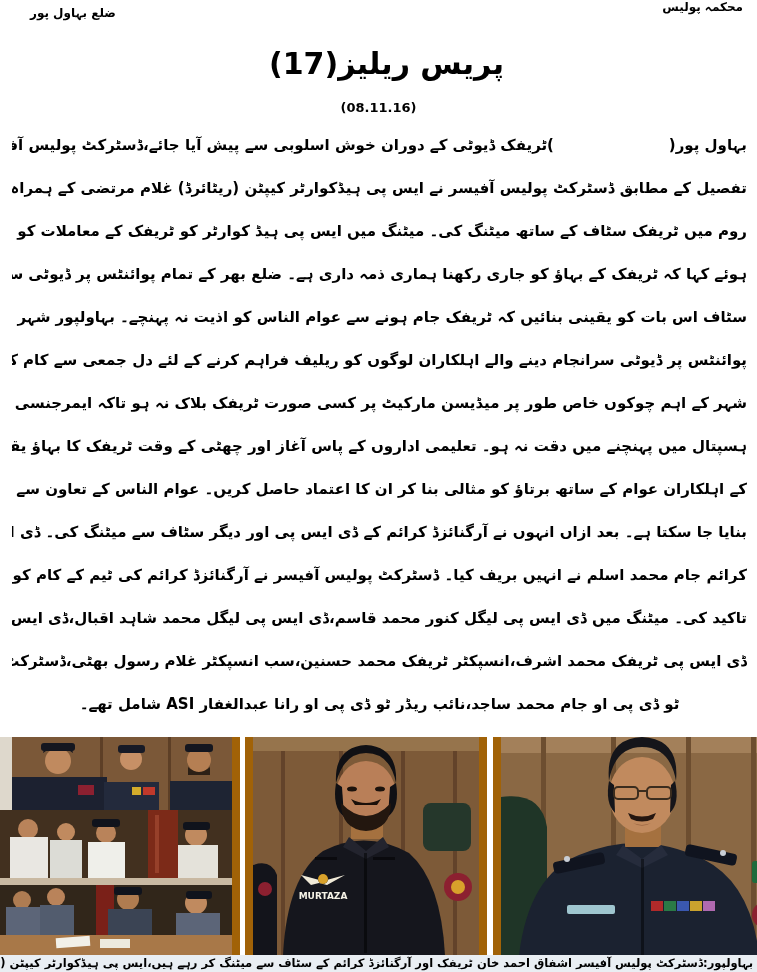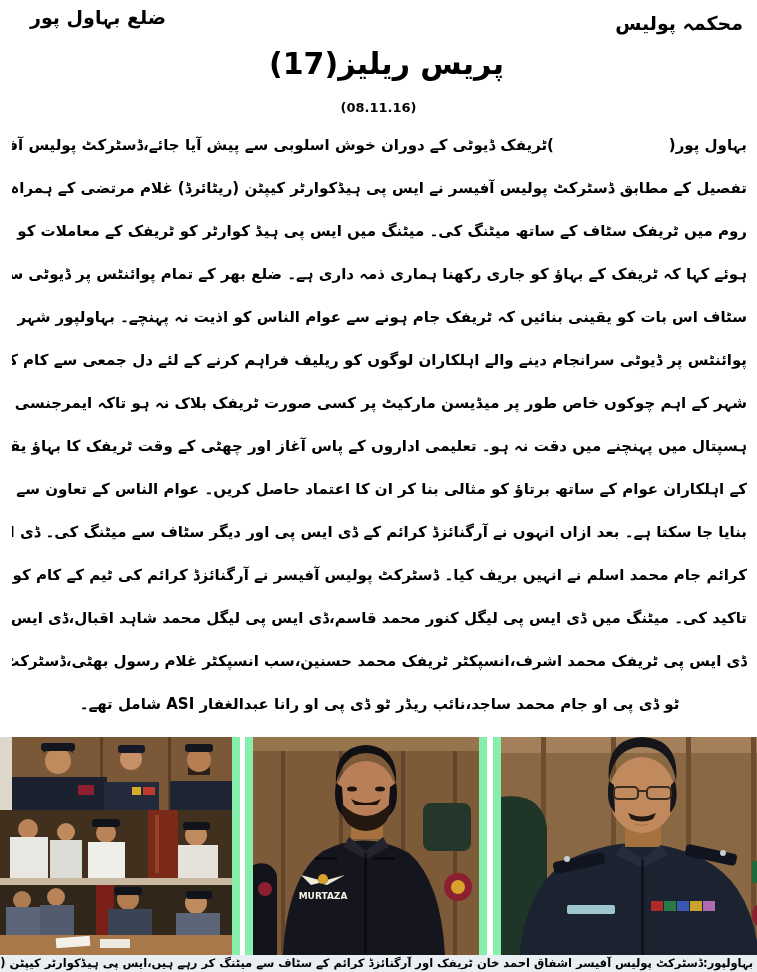--- a/index.html
+++ b/index.html
@@ -2,23 +2,23 @@
 <html lang="ur"><head>
 <meta charset="utf-8">
 <style>
   html,body{margin:0;padding:0;background:#888;}
   .page{
     position:relative;width:757px;height:972px;background:#ffffff;
     margin:0 auto;overflow:hidden;color:#000;
     font-family:"DejaVu Sans",sans-serif;
   }
   
-  .corner{position:absolute;font-weight:bold;font-size:19px;direction:rtl;}
+  .corner{position:absolute;font-weight:bold;font-size:12px;direction:rtl;}
   .corner.left{top:6px;left:30px;}
-  .corner.right{top:12px;right:14px;margin-left:11px;}
+  .corner.right{top:0;right:14px;margin-left:11px;}
   .title{
     position:absolute;top:46px;left:16px;right:0;text-align:center;
     font-size:30px;font-weight:bold;direction:rtl;
   }
   .date{
     position:absolute;top:100px;left:0;right:0;text-align:center;
     font-size:13px;font-weight:bold;direction:ltr;
   }
   
   .body-text{
@@ -26,21 +26,21 @@
     font-weight:bold;font-size:15px;
   }
   .body-line{
     height:43px;line-height:43px;overflow:hidden;
     text-align:justify;text-align-last:justify;white-space:nowrap;
   }
   .body-line.center{text-align:right;text-align-last:center;white-space:normal;}
   
   .photos{
     position:absolute;top:737px;left:0;width:757px;height:218px;
-    display:flex;gap:8px;background:#86efac;
+    display:flex;gap:8px;background:#a16207;
   }
   .photo{height:218px;flex:0 0 auto;position:relative;}
   .photo svg{display:block;}
   .gap{flex:0 0 auto;background:#fff;height:218px;}
   
   .caption{
     position:absolute;bottom:0;left:0;right:0;height:17px;line-height:17px;
     background:#e9eef3;direction:rtl;font-weight:bold;font-size:11.5px;
     text-align:justify;text-align-last:justify;overflow:hidden;
     padding:0 4px;box-sizing:border-box;white-space:nowrap;

